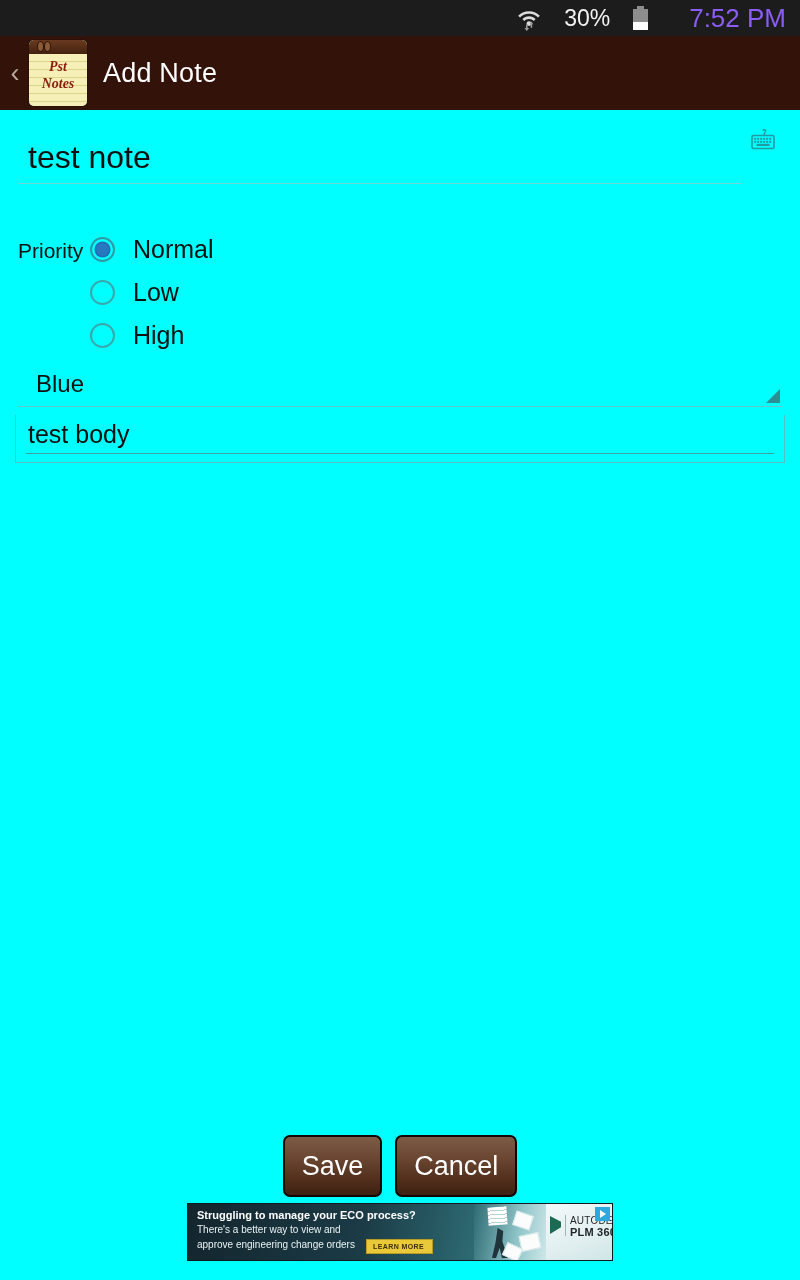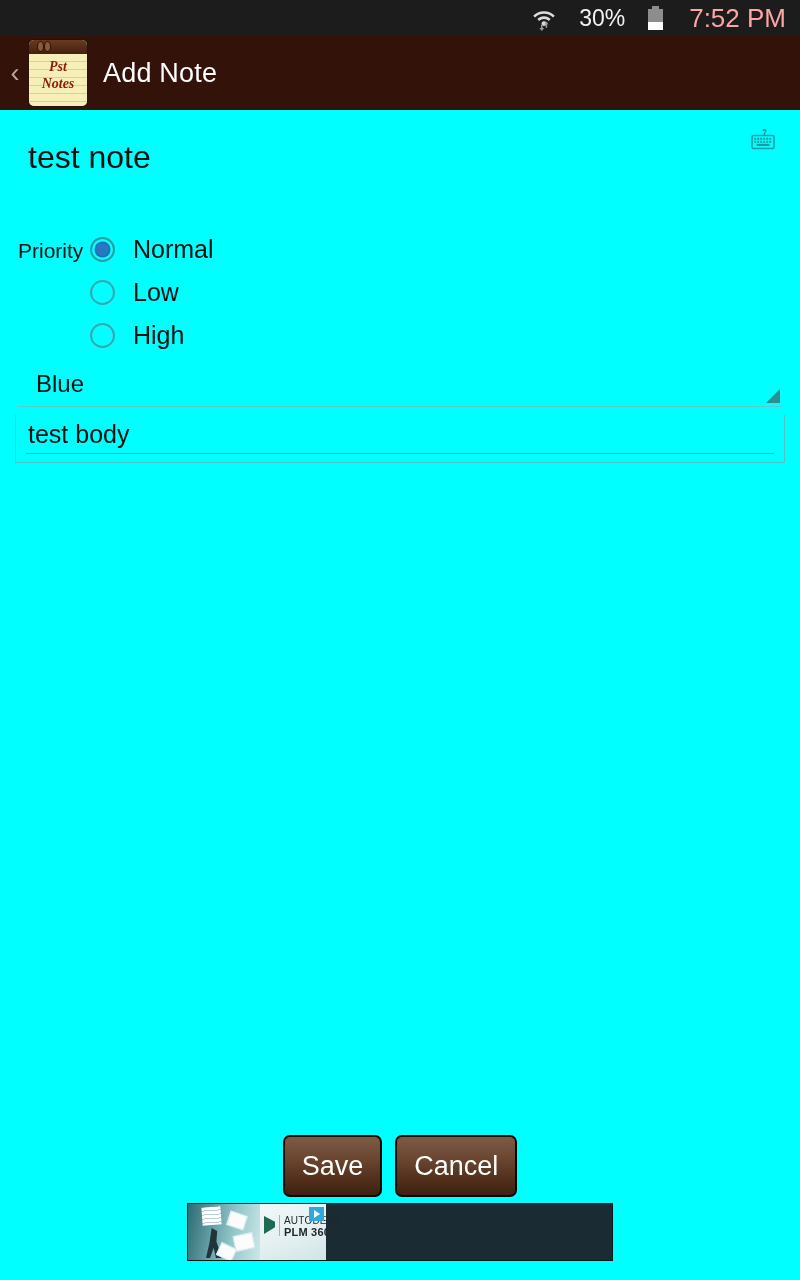--- a/index.html
+++ b/index.html
@@ -60,23 +60,23 @@
     width: 15px; height: 13px;
     background: #8d8d8d;
   }
   .battery-cap {
     position: absolute;
     left: 4px; top: 0px;
     width: 7px; height: 4px;
     background: #8d8d8d;
   }
   .clock {
-    color: #fca5a5;
+    color: #8b5cf6;
     font-size: 26px;
-    margin-left: 3px;
+    margin-left: 18px;
     letter-spacing: 0px;
   }
 
   
   .app-bar {
     position: absolute;
     left: 0; top: 36px;
     width: 800px; height: 74px;
     background: #33120a;
     display: flex;
@@ -522,20 +522,26 @@
     </div>
 
     <div class="button-row">
       <div class="btn">Save</div>
       <div class="btn">Cancel</div>
     </div>
 
   </div>
 
   <div class="ad-banner">
+    <div class="ad-left">
+      <div class="ad-head">Struggling to manage your ECO process?</div>
+      <div class="ad-sub">There's a better way to view and</div>
+      <div class="ad-sub">approve engineering change orders</div>
+      <div class="ad-cta">LEARN MORE</div>
+    </div>
     <div class="ad-mid">
       <span class="stack"></span>
       <span class="person"></span>
       <span class="p1"></span>
       <span class="p2"></span>
       <span class="p3"></span>
     </div>
     <div class="ad-right">
       <span class="ad-logo-mark"></span>
       <span class="ad-divider"></span>

